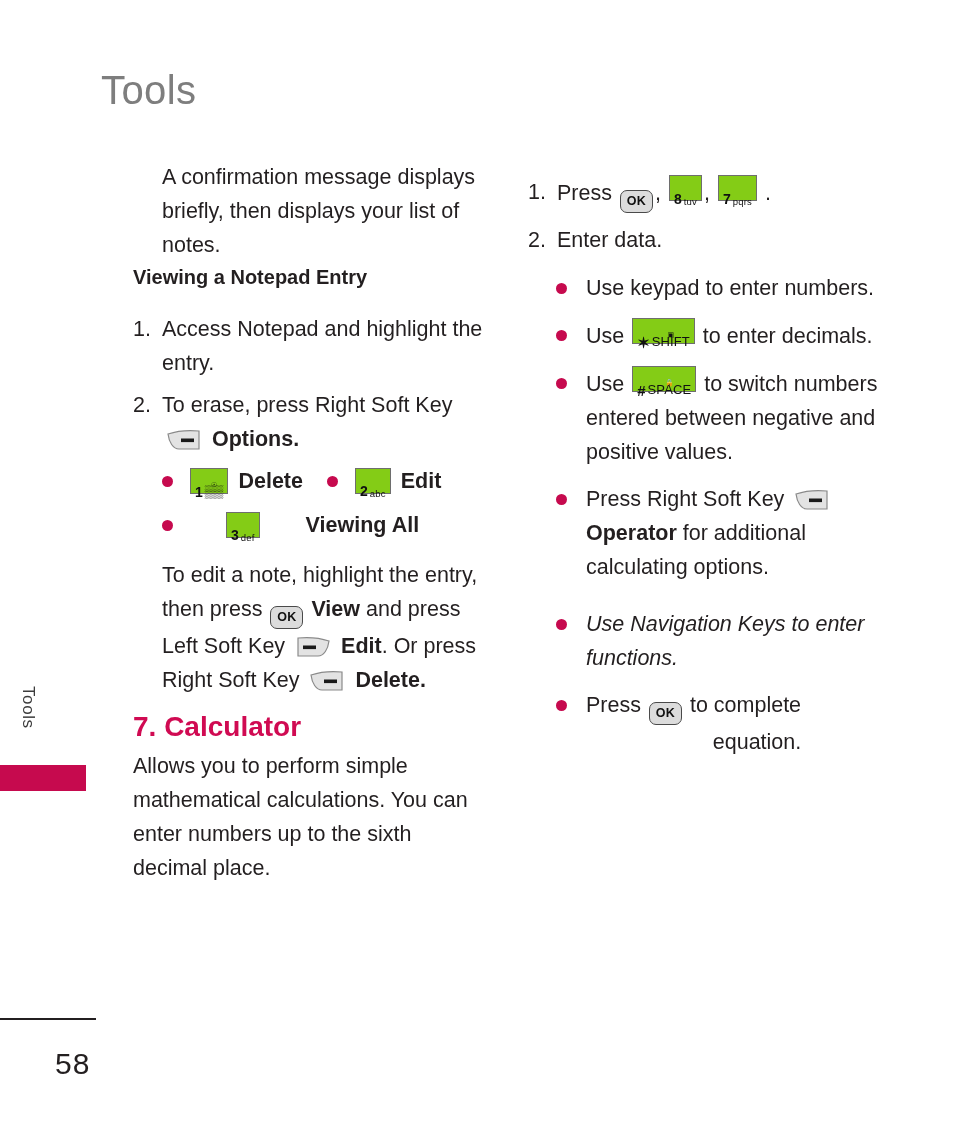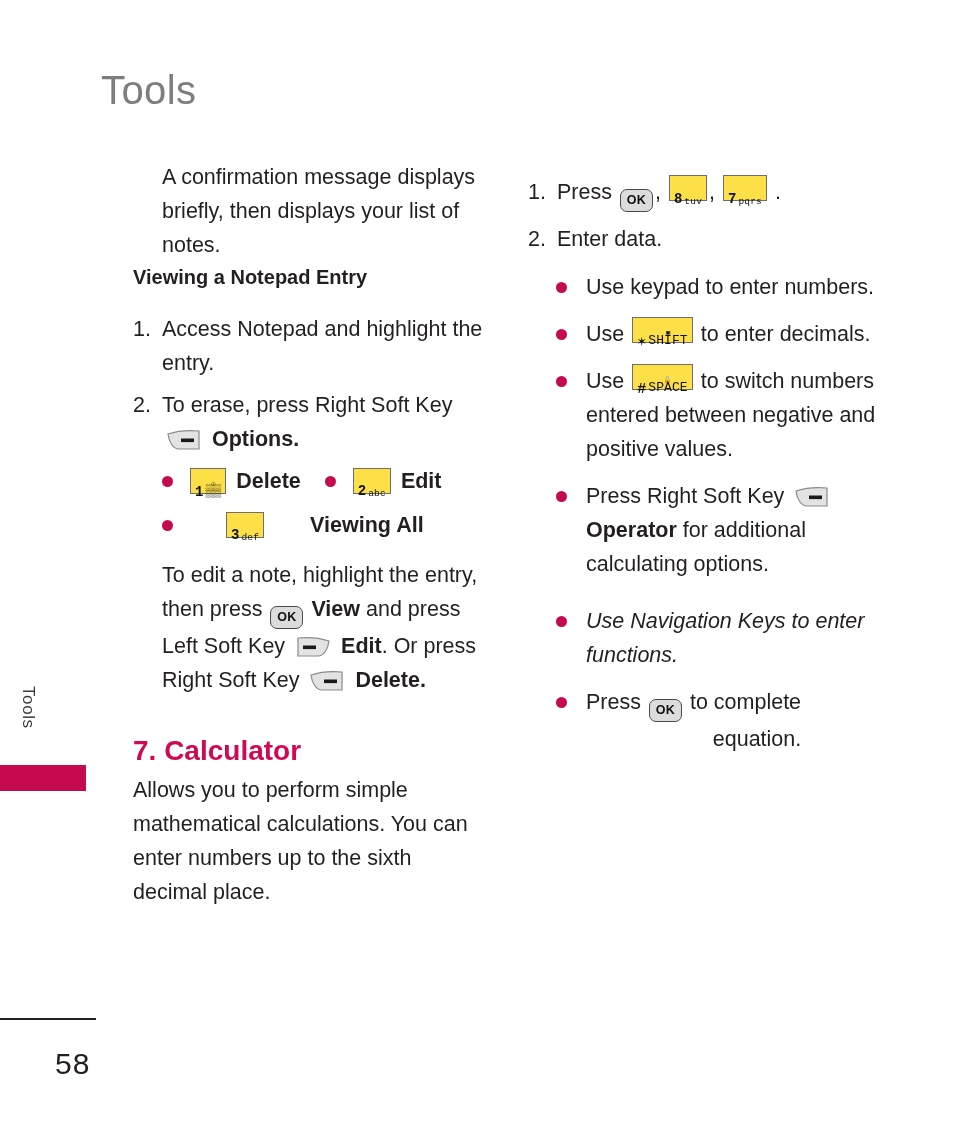--- a/index.html
+++ b/index.html
@@ -130,27 +130,27 @@
     font-weight: bold;
     color: #d00a52;
     line-height: 36px;
   }
 
   
   .key {
     display: inline-block;
     vertical-align: -5px;
     box-sizing: border-box;
-    background: #fde047;
+    background: #84cc16;
     border: 1px solid #6e6e6e;
     height: 23px;
     padding: 12px 4px;
     line-height: 21px;
     white-space: nowrap;
-    font-family: Liberation Mono, monospace;
+    font-family: Liberation Sans, sans-serif;
     position: relative;
     margin: 0 2px;
   }
   .key .digit {
     font-size: 14px;
     font-weight: bold;
     color: #111;
     vertical-align: 1px;
   }
   .key .letters {
@@ -297,21 +297,21 @@
     <b>Edit</b><span>. Or press Right Soft Key</span>
     <span class="softkey">
       <svg width="38" height="24" viewBox="0 0 38 24">
         <path d="M3 6 C12 3, 24 2, 34 3 L34 21 L14 21 C8 21, 4 14, 3 6 Z" fill="#e3e3e3" stroke="#8a8a8a" stroke-width="1.2"></path>
         <rect x="16" y="10.5" width="13" height="3.6" fill="#1a1a1a"></rect>
       </svg>
     </span>
     <b>Delete.</b>
   </div>
 
-  <div class="section-heading" style="margin-top:36px;">7. Calculator</div>
+  <div class="section-heading" style="margin-top:12px;">7. Calculator</div>
 
   <div class="para" style="margin-top:4px;">Allows you to perform simple mathematical calculations. You can enter numbers up to the sixth decimal place.</div>
 </div>
 
 <div id="right-column" class="column">
 
   <div class="ol-item" style="margin-top:15px;">
     <span class="ol-num">1.</span>
     <span class="ol-body nowrap">
       <span>Press</span>

